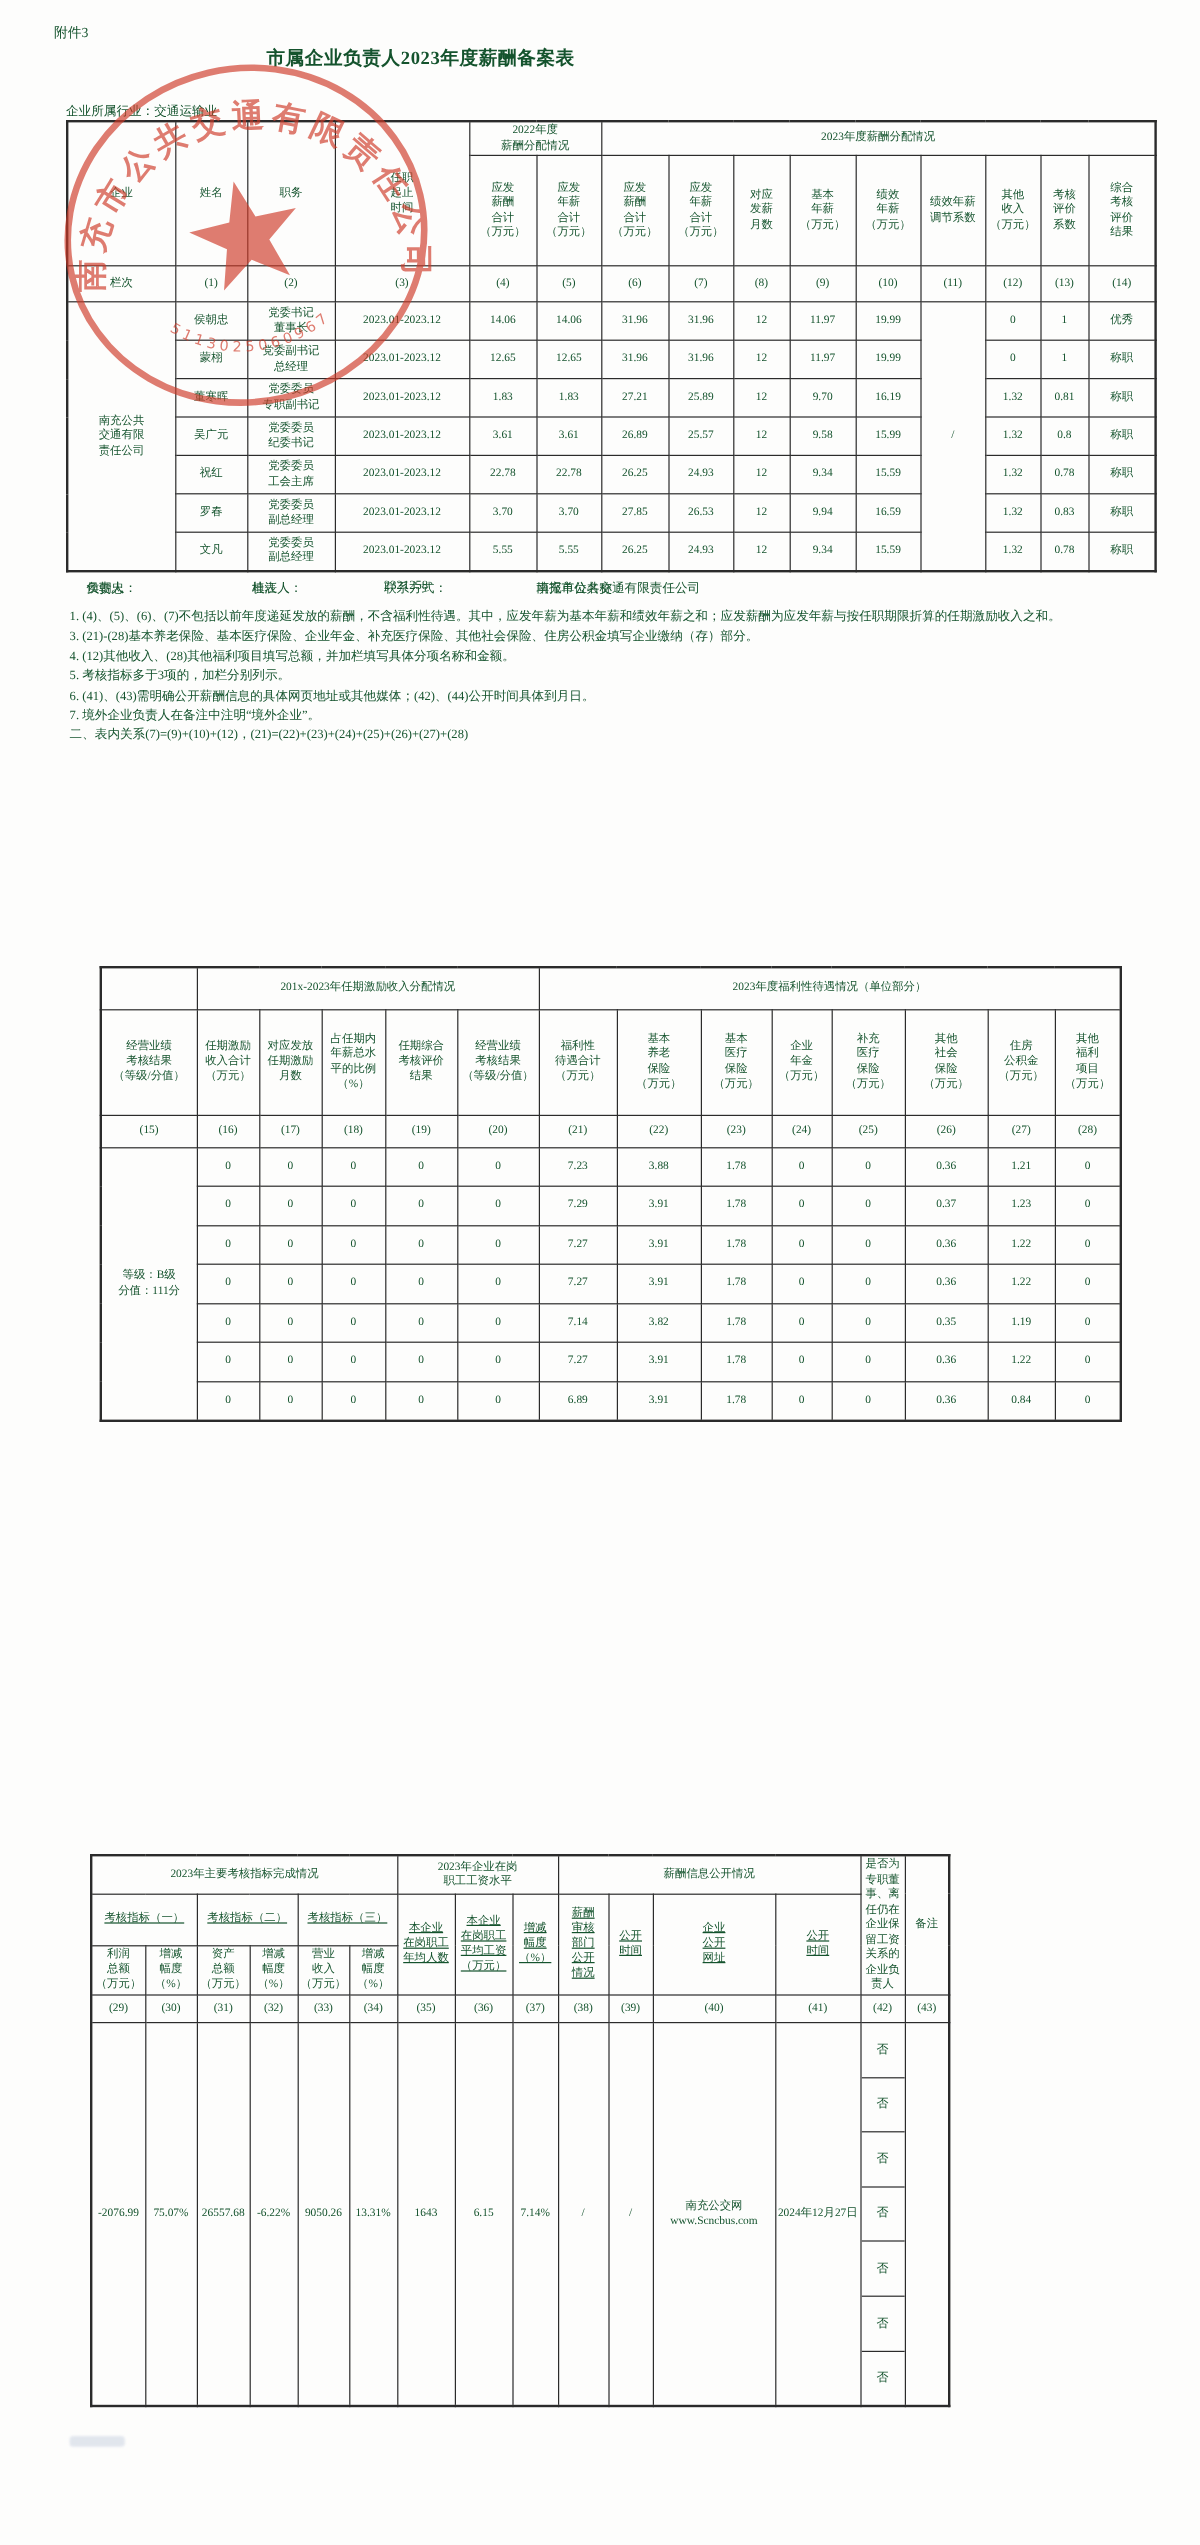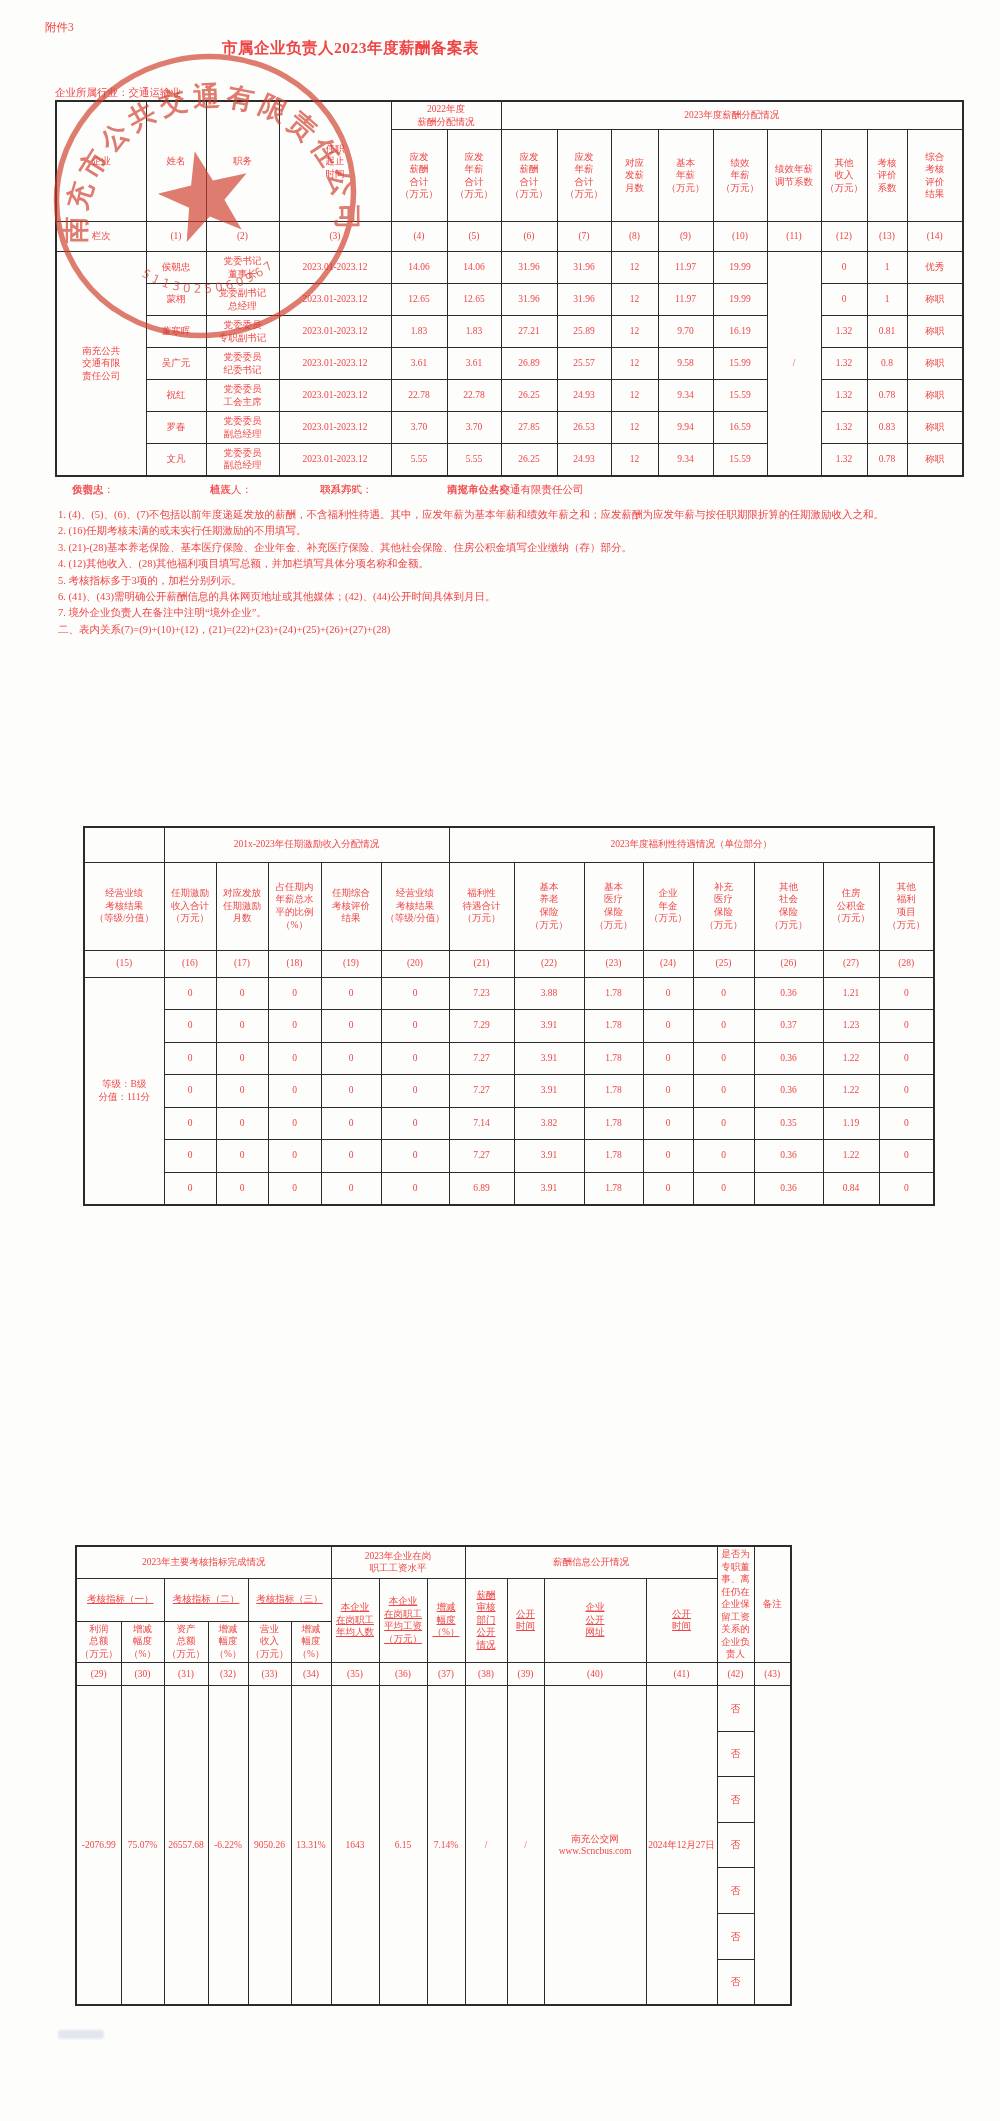--- a/index.html
+++ b/index.html
@@ -1,35 +1,35 @@
 <!DOCTYPE html>
 <html><head>
 <meta charset="utf-8">
 <style>
   *{box-sizing:border-box;margin:0;padding:0;}
   html,body{background:#ffffff;}
   .page{position:relative;width:1000px;height:2121px;margin:0 auto;background:#fdfdfc;
-        font-family:"Liberation Serif","DejaVu Serif",serif;color:#ef4444;overflow:hidden;}
+        font-family:"Liberation Serif","DejaVu Serif",serif;color:#14532d;overflow:hidden;}
   .abs{position:absolute;}
   .attachment{left:45px;top:20px;font-size:11.5px;}
   .title{left:222px;top:38px;font-size:15.5px;font-weight:bold;letter-spacing:.5px;}
   .industry{left:55px;top:86px;font-size:10.5px;}
   
   table.grid{border-collapse:collapse;table-layout:fixed;border:2px solid #2b2b2b;background:transparent;}
   table.grid th,table.grid td{border:1px solid #2b2b2b;font-weight:normal;font-size:9.5px;
         line-height:1.32;text-align:center;vertical-align:middle;padding:1px;overflow:hidden;}
   .pre{white-space:pre-line;}
   .num{font-size:10px;}
   .lane{font-size:9.5px;}
   .t1 .rg{height:28px;}  .t1 .rh{height:92px;} .t1 .rl{height:30px;}
   .t2 .rg{height:35px;}  .t2 .rh{height:88px;padding-left:16px;} .t2 .rl{height:27px;}
   .t3 .ra{height:32px;}  .t3 .rb{height:24px;text-decoration:underline;} .t3 .rc{height:38px;} .t3 .rl{height:23px;}
   .low{vertical-align:bottom;padding-bottom:9px;}
   .t1wrap{left:55px;top:100px;}
-  .t2wrap{left:83px;top:826px;}
+  .t2wrap{left:83px;top:805px;}
   .t3wrap{left:75px;top:1545px;}
   .footerline{left:0;top:483px;width:1000px;height:16px;font-size:10.5px;}
   .footerline span{position:absolute;white-space:nowrap;}
   .f1{left:72px;} .f2{left:210px;} .f3{left:320px;} .f4{left:447px;}
   .notes{left:58px;top:507px;width:920px;font-size:10.5px;}
   .notes div{line-height:16.4px;white-space:nowrap;}
   .flagwrap{display:flex;flex-direction:column;height:318px;}
   .flagitem{flex:1;display:flex;align-items:center;justify-content:center;
             border-bottom:1px solid #2b2b2b;font-size:10px;}
   .flagitem.last{border-bottom:none;}
@@ -273,21 +273,20 @@
         <span>2321258</span>
       </span>
     <span class="f4">
         <span>填报单位名称：</span>
         <span>南充市公共交通有限责任公司</span>
       </span>
   </div>
 
   <div class="abs notes">
     <div>1. (4)、(5)、(6)、(7)不包括以前年度递延发放的薪酬，不含福利性待遇。其中，应发年薪为基本年薪和绩效年薪之和；应发薪酬为应发年薪与按任职期限折算的任期激励收入之和。</div>
-    <div>2. (16)任期考核未满的或未实行任期激励的不用填写。</div>
     <div>3. (21)-(28)基本养老保险、基本医疗保险、企业年金、补充医疗保险、其他社会保险、住房公积金填写企业缴纳（存）部分。</div>
     <div>4. (12)其他收入、(28)其他福利项目填写总额，并加栏填写具体分项名称和金额。</div>
     <div>5. 考核指标多于3项的，加栏分别列示。</div>
     <div>6. (41)、(43)需明确公开薪酬信息的具体网页地址或其他媒体；(42)、(44)公开时间具体到月日。</div>
     <div>7. 境外企业负责人在备注中注明“境外企业”。</div>
     <div>二、表内关系(7)=(9)+(10)+(12)，(21)=(22)+(23)+(24)+(25)+(26)+(27)+(28)</div>
   </div>
 
   <div class="abs t2wrap">
     <table class="grid t2">

